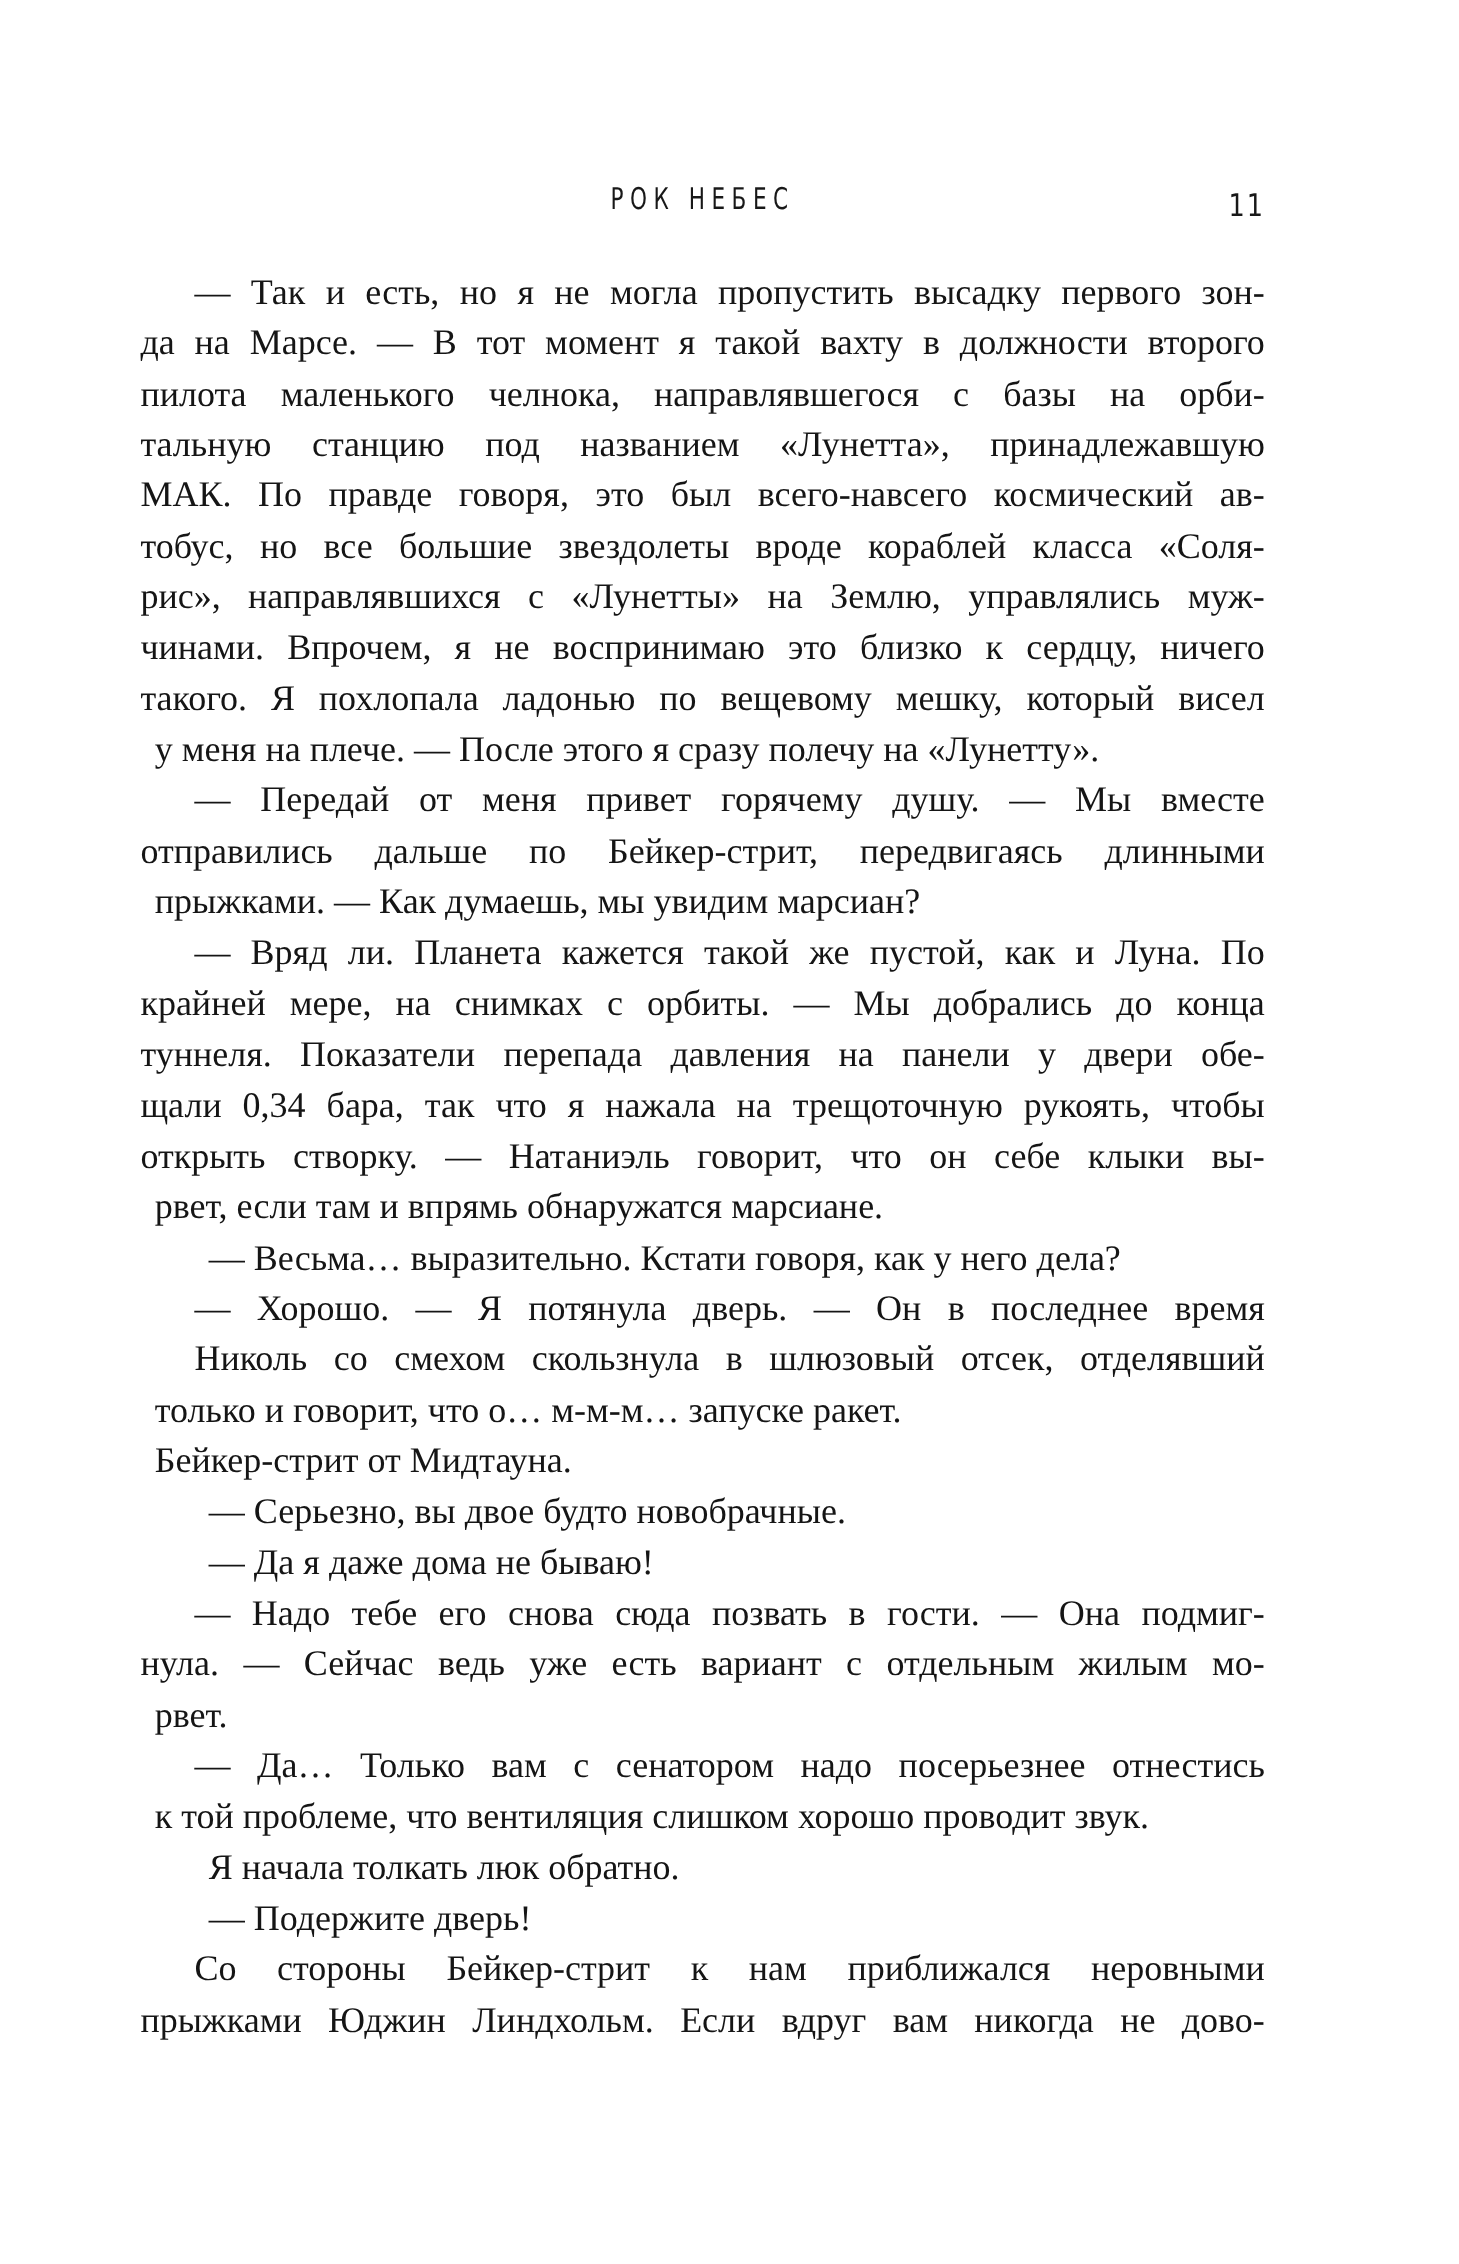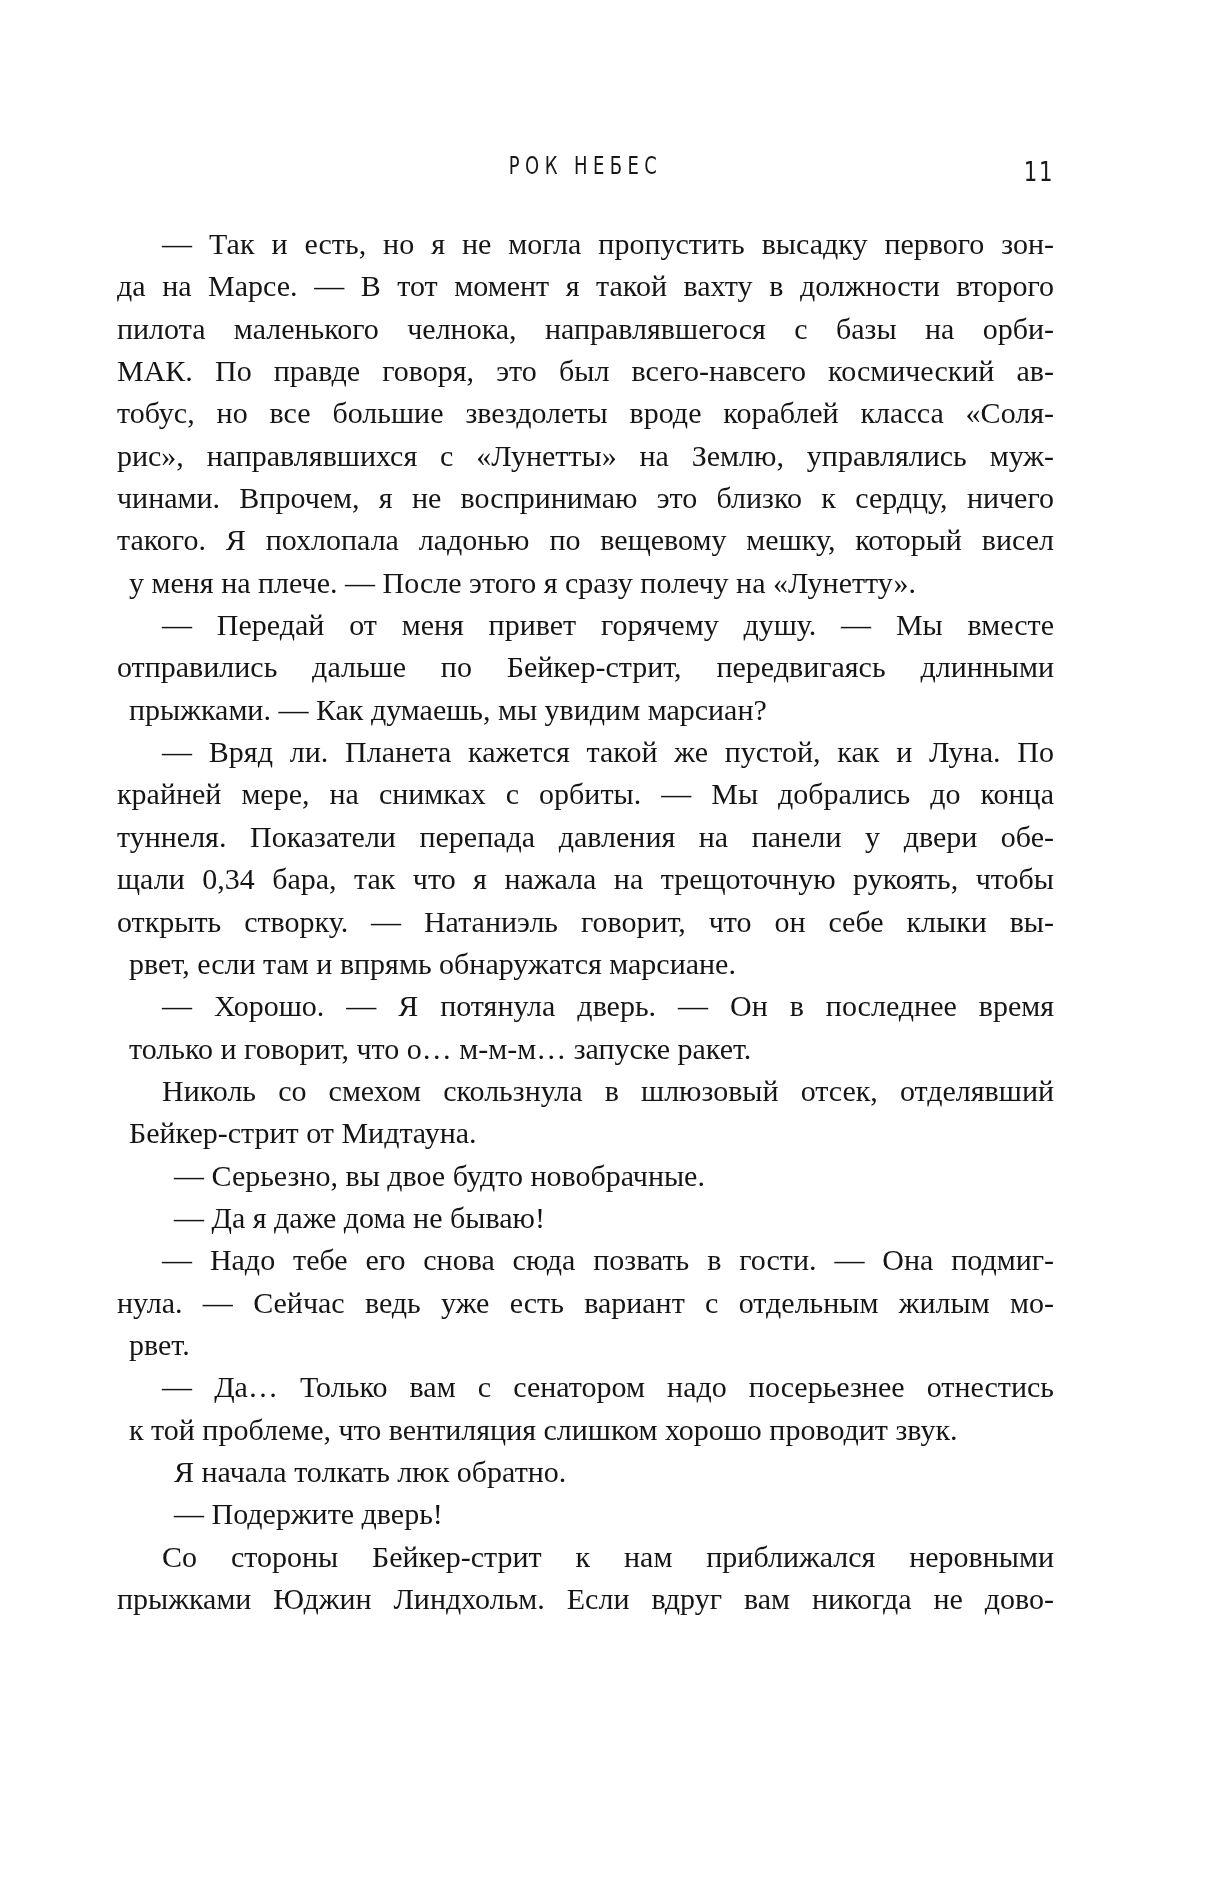--- a/index.html
+++ b/index.html
@@ -78,38 +78,40 @@
 
 <div class="page">
   <div class="running-header">
     <div class="header-title">РОК НЕБЕС</div>
     <div class="page-number">11</div>
   </div>
   <div class="text-body" id="text-body">
       <div class="line indent">—  Так и есть, но я не могла пропустить высадку первого зон-</div>
       <div class="line">да на Марсе. — В тот момент я такой вахту в должности второго</div>
       <div class="line">пилота маленького челнока, направлявшегося с базы на орби-</div>
+      <div class="line">тальную станцию под названием «Лунетта», принадлежавшую</div>
       <div class="line">МАК. По правде говоря, это был всего-навсего космический ав-</div>
       <div class="line">тобус, но все большие звездолеты вроде кораблей класса «Соля-</div>
       <div class="line">рис», направлявшихся с «Лунетты» на Землю, управлялись муж-</div>
       <div class="line">чинами. Впрочем, я не воспринимаю это близко к сердцу, ничего</div>
       <div class="line">такого. Я похлопала ладонью по вещевому мешку, который висел</div>
       <div class="line end">у меня на плече. — После этого я сразу полечу на «Лунетту».</div>
       <div class="line indent">—  Передай от меня привет горячему душу. — Мы вместе</div>
       <div class="line">отправились дальше по Бейкер-стрит, передвигаясь длинными</div>
       <div class="line end">прыжками. — Как думаешь, мы увидим марсиан?</div>
       <div class="line indent">—  Вряд ли. Планета кажется такой же пустой, как и Луна. По</div>
       <div class="line">крайней мере, на снимках с орбиты. — Мы добрались до конца</div>
       <div class="line">туннеля. Показатели перепада давления на панели у двери обе-</div>
       <div class="line">щали 0,34 бара, так что я нажала на трещоточную рукоять, чтобы</div>
       <div class="line">открыть створку. — Натаниэль говорит, что он себе клыки вы-</div>
       <div class="line end">рвет, если там и впрямь обнаружатся марсиане.</div>
+      <div class="line indent end">—  Весьма… выразительно. Кстати говоря, как у него дела?</div>
       <div class="line indent">—  Хорошо. —  Я потянула  дверь. —  Он  в последнее  время</div>
+      <div class="line indent">Николь со смехом скользнула в шлюзовый отсек, отделявший</div>
       <div class="line end">только и говорит, что о… м-м-м… запуске ракет.</div>
-      <div class="line indent">Николь со смехом скользнула в шлюзовый отсек, отделявший</div>
       <div class="line end">Бейкер-стрит от Мидтауна.</div>
       <div class="line indent end">—  Серьезно, вы двое будто новобрачные.</div>
       <div class="line indent end">—  Да я даже дома не бываю!</div>
       <div class="line indent">—  Надо тебе его снова сюда позвать в гости. — Она подмиг-</div>
       <div class="line">нула. — Сейчас ведь уже есть вариант с отдельным жилым мо-</div>
       <div class="line end">рвет.</div>
       <div class="line indent">—  Да… Только вам с сенатором надо посерьезнее отнестись</div>
       <div class="line end">к той проблеме, что вентиляция слишком хорошо проводит звук.</div>
       <div class="line indent end">Я начала толкать люк обратно.</div>
       <div class="line indent end">—  Подержите дверь!</div>

